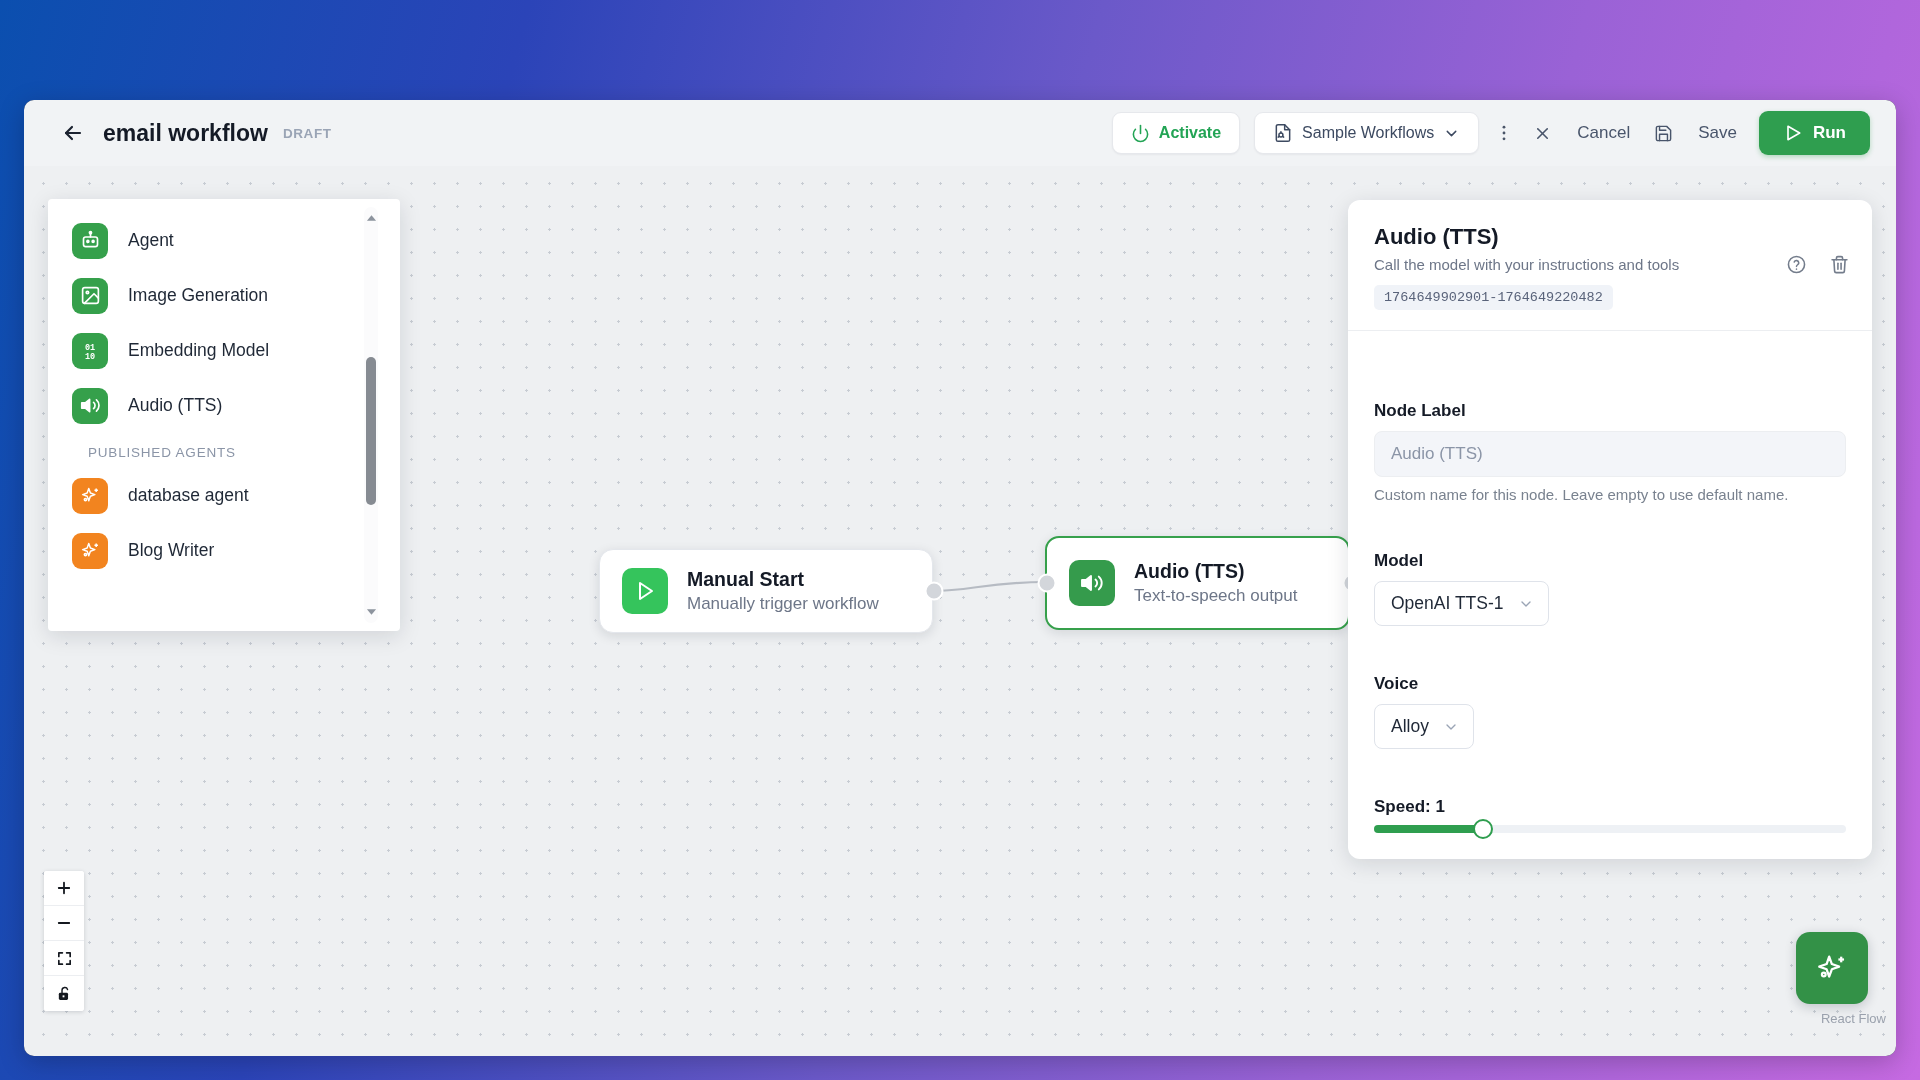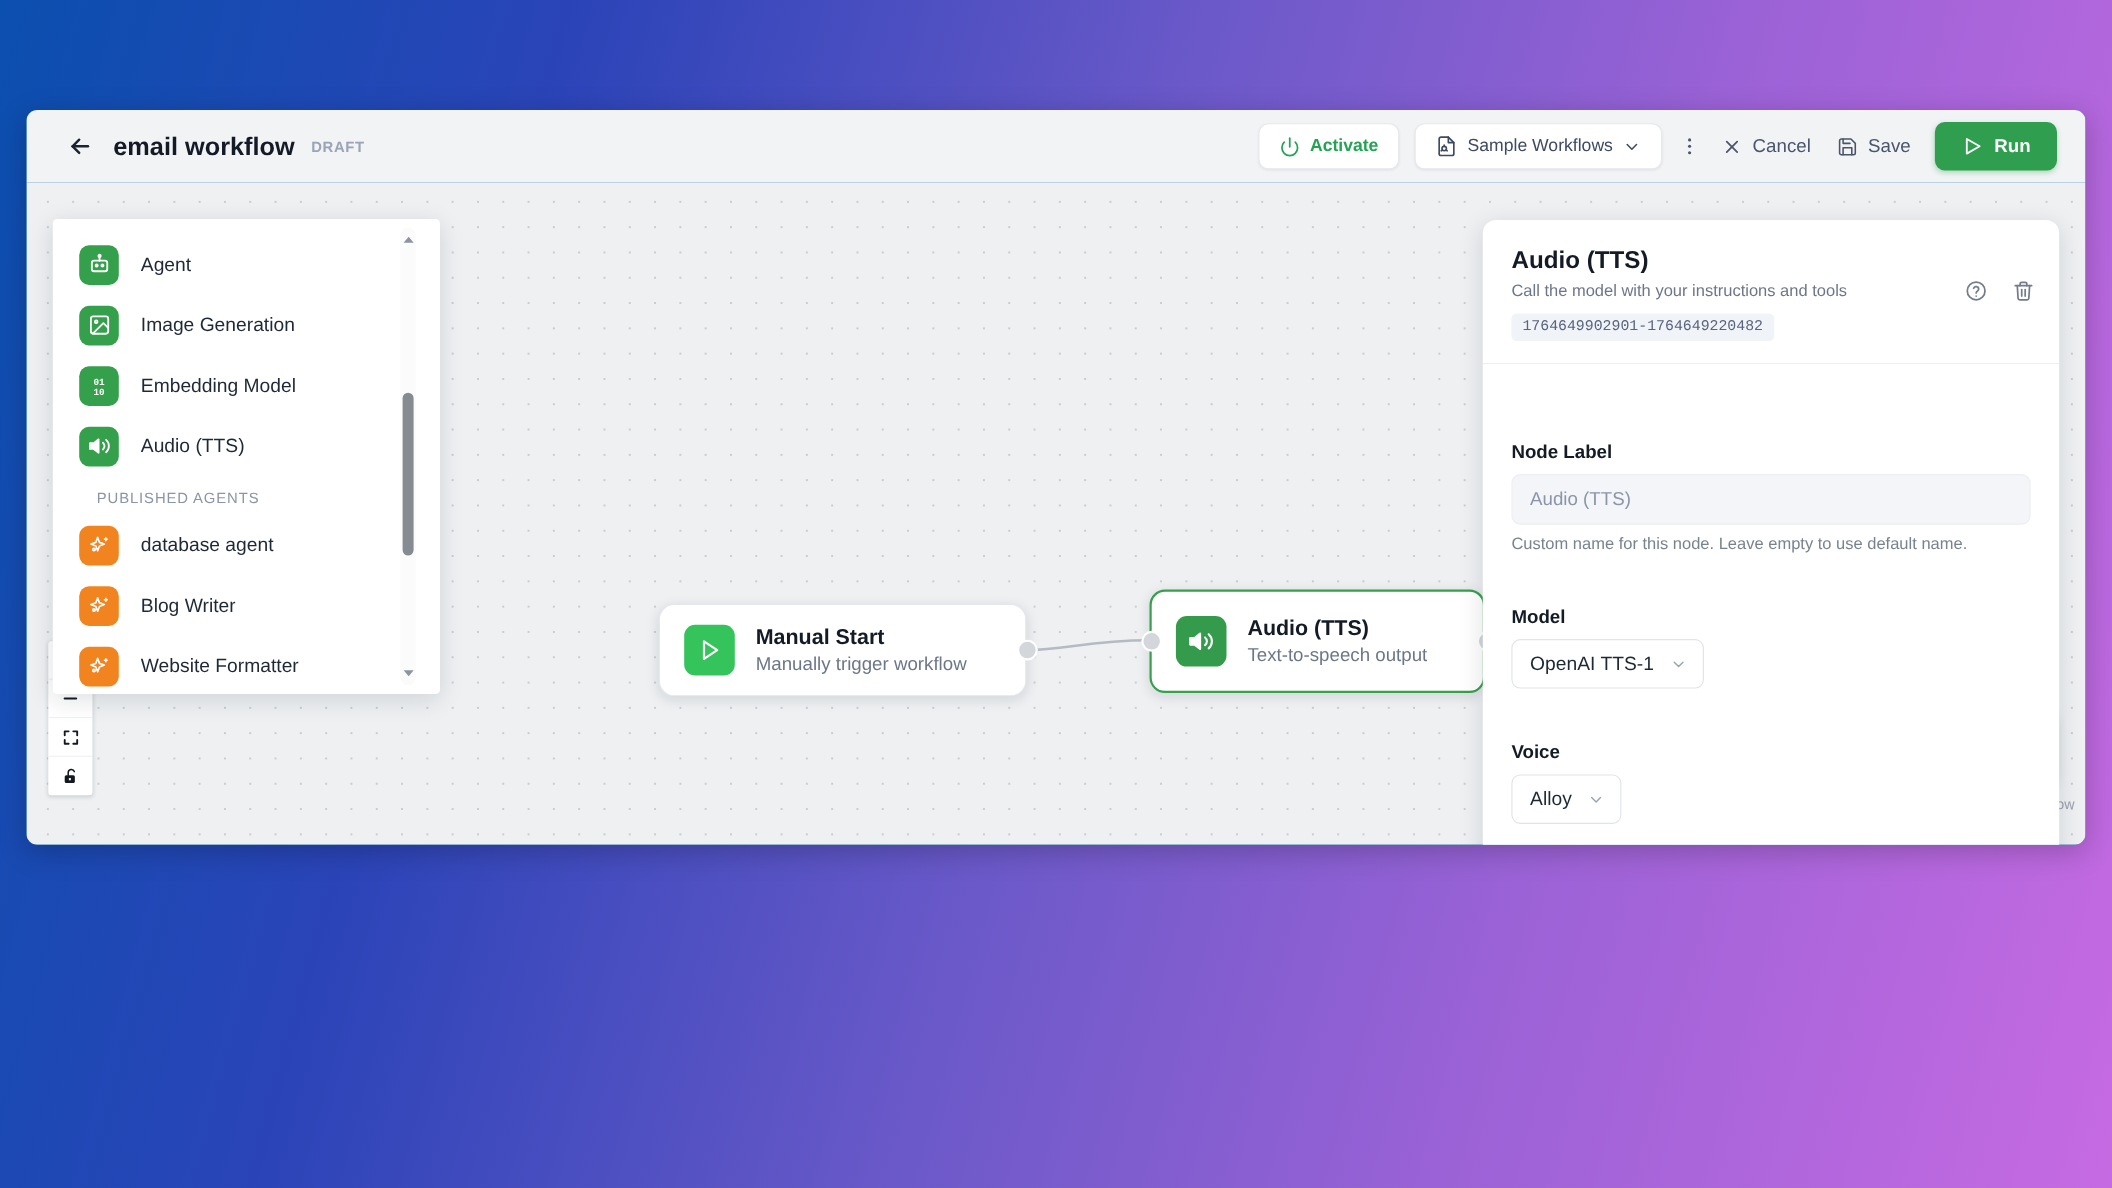--- a/index.html
+++ b/index.html
@@ -10,22 +10,22 @@
   }
   body {
     background: linear-gradient(105deg, #0b4faf 0%, #2b44b8 24%, #6b59c9 50%, #9a62d6 72%, #c66ae2 100%);
     position: relative;
   }
 
   
   #app-window {
     position: absolute;
     left: 24px; top: 100px;
-    width: 1872px; height: 668px;
-    background: #0369a1;
+    width: 1872px; height: 956px;
+    background: #0f172a;
     border-radius: 10px;
     overflow: hidden;
     box-shadow: 0 6px 26px rgba(0,0,0,.22);
   }
 
   
   #topbar {
     position: absolute; left: 0; top: 0;
     width: 100%; height: 66px;
     background: #f1f3f5;
@@ -59,21 +59,21 @@
     box-shadow: 0 1px 2px rgba(16,24,40,.05);
   }
   .pill-btn.activate { color: #23a455; font-weight: 600; margin-right: 14px; }
   .pill-btn.samples { color: #3d4a61; font-weight: 500; margin-right: 8px; }
   .icon-only-btn {
     width: 34px; height: 38px;
     display: flex; align-items: center; justify-content: center;
     cursor: pointer; color: #4a5568; background: none; border: none;
   }
   .text-btn {
-    display: flex; align-items: center; gap: 9px;
+    display: flex; align-items: center; gap: 25px;
     height: 40px; padding: 0 12px;
     background: none; border: none; cursor: pointer;
     color: #49556b; font-size: 17px; white-space: nowrap;
   }
   .run-btn {
     display: flex; align-items: center; gap: 10px;
     height: 44px; padding: 0 24px;
     background: #2f9e4f; color: #ffffff;
     border: none; border-radius: 9px; cursor: pointer;
     font-size: 17px; font-weight: 600;
@@ -455,31 +455,20 @@
             <svg width="21" height="21" viewBox="0 0 24 24" fill="none" stroke="currentColor" stroke-width="1.7" stroke-linejoin="round">
               <path d="M10 4 L11.9 9.2 L17 11 L11.9 12.9 L10 18 L8.2 12.9 L3 11 L8.2 9.2 Z"></path>
               <circle cx="6.2" cy="16.6" r="1.3"></circle>
                 <line x1="18.5" y1="4" x2="18.5" y2="8"></line>
                 <line x1="16.5" y1="6" x2="20.5" y2="6"></line>
             </svg>
           </div>
           <div class="pal-label">Blog Writer</div>
         </div>
 
-        <div class="pal-item">
-          <div class="pal-icon orange">
-            <svg width="21" height="21" viewBox="0 0 24 24" fill="none" stroke="currentColor" stroke-width="1.7" stroke-linejoin="round">
-              <path d="M10 4 L11.9 9.2 L17 11 L11.9 12.9 L10 18 L8.2 12.9 L3 11 L8.2 9.2 Z"></path>
-              <circle cx="6.2" cy="16.6" r="1.3"></circle>
-                <line x1="18.5" y1="4" x2="18.5" y2="8"></line>
-                <line x1="16.5" y1="6" x2="20.5" y2="6"></line>
-            </svg>
-          </div>
-          <div class="pal-label">Website Formatter</div>
-        </div>
 
       </div>
 
       <div id="pal-scroll">
         <div class="pal-arrow up">
           <svg width="11" height="8" viewBox="0 0 12 8" fill="currentColor">
               <polygon points="6 1 11 7 1 7"></polygon>
             </svg>
         </div>
         <div id="pal-thumb"></div>

